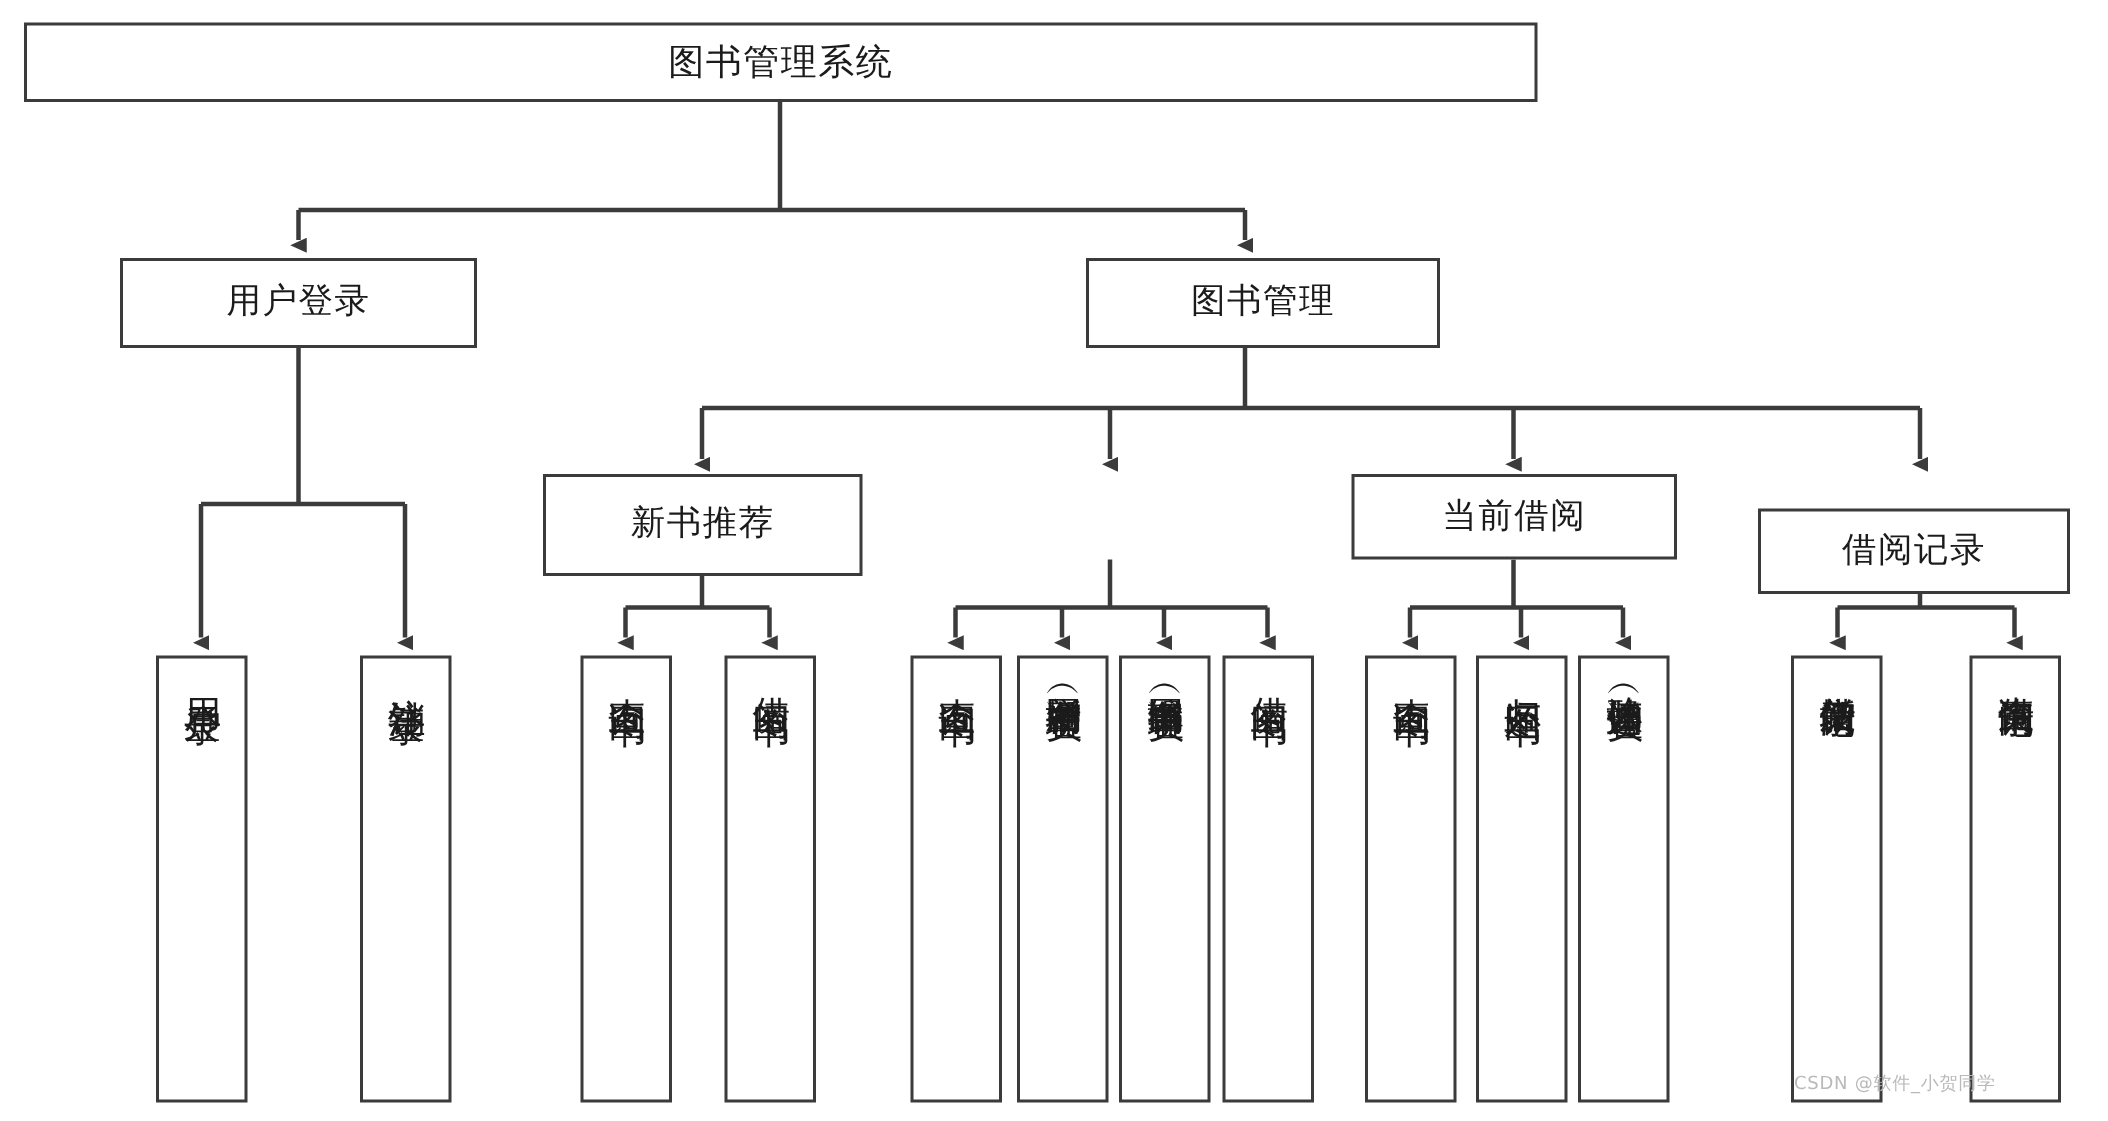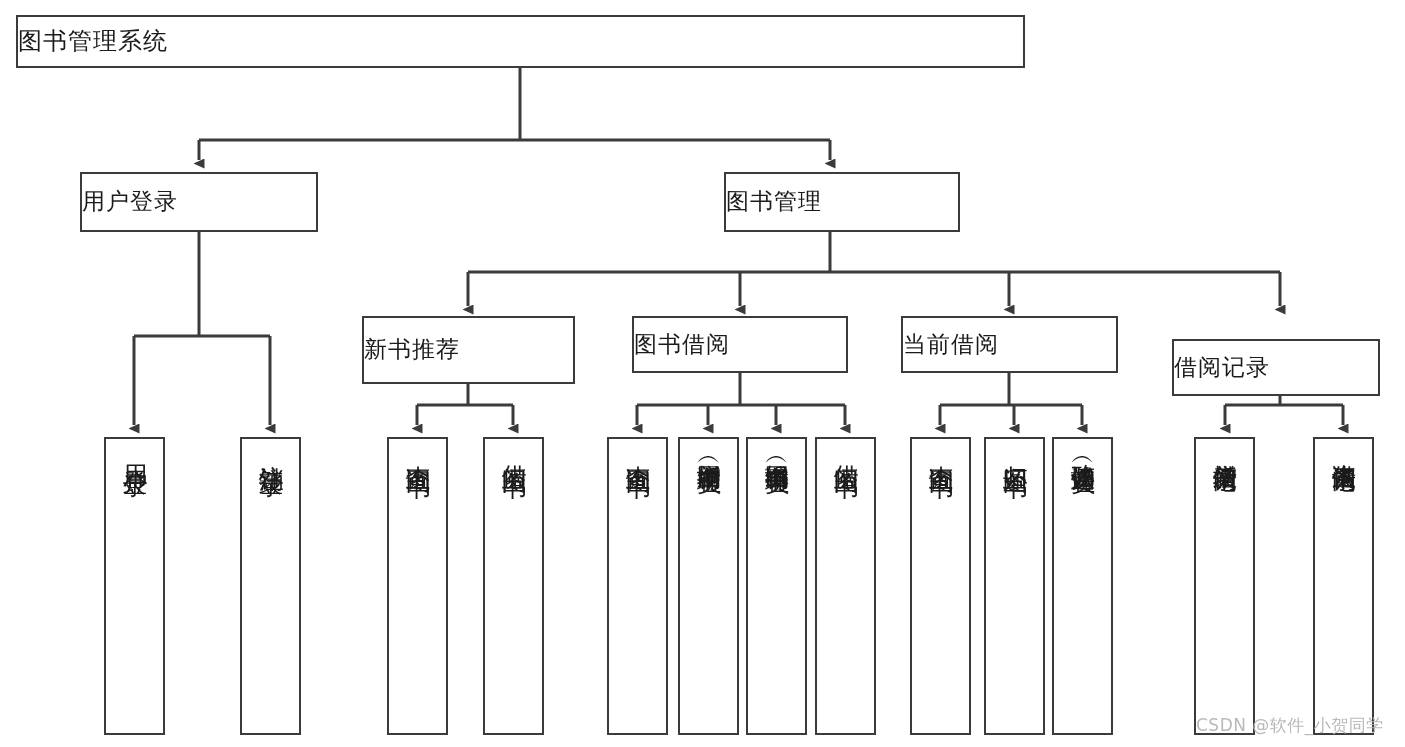--- a/index.html
+++ b/index.html
@@ -18,21 +18,21 @@
     width:1405px;height:747px;
     pointer-events:none;
   }
   .node{
     position:absolute;
     box-sizing:border-box;
     background:#ffffff;
     border:2px solid #3b3b3b;
     display:flex;
     align-items:center;
-    justify-content:flex-start;
+    justify-content:center;
     color:#1b1b1b;
   }
   .node .label{
     display:block;
     text-align:center;
     line-height:1.18;
     white-space:nowrap;
   }
   
   .node.horiz .label{
@@ -53,21 +53,21 @@
     line-height:1.05;
     letter-spacing:3px;
     white-space:nowrap;
   }
   .node.leaf.tall .label{
     font-size:24px;
     letter-spacing:1px;
   }
   .watermark{
     position:absolute;
-    font-size:17px;
+    font-size:12px;
     color:#b9b9b9;
     white-space:nowrap;
     letter-spacing:0.5px;
   }
 </style>
 </head>
 <body>
 
 <div id="canvas">
 
@@ -128,23 +128,20 @@
   <div class="node horiz" style="left:80px;top:172px;width:238px;height:60px;">
     <span class="label">用户登录</span>
   </div>
   <div class="node horiz" style="left:724px;top:172px;width:236px;height:60px;">
     <span class="label">图书管理</span>
   </div>
 
   <div class="node horiz" style="left:362px;top:316px;width:213px;height:68px;">
     <span class="label">新书推荐</span>
   </div>
-  <div class="node horiz" style="left:632px;top:316px;width:216px;height:57px;">
-    <span class="label">图书借阅</span>
-  </div>
   <div class="node horiz" style="left:901px;top:316px;width:217px;height:57px;">
     <span class="label">当前借阅</span>
   </div>
   <div class="node horiz" style="left:1172px;top:304px;width:208px;height:57px;margin-top:35px;">
     <span class="label">借阅记录</span>
   </div>
 
   <div class="node leaf" style="left:104px;top:437px;width:61px;height:298px;">
     <span class="label">用户登录</span>
   </div>

